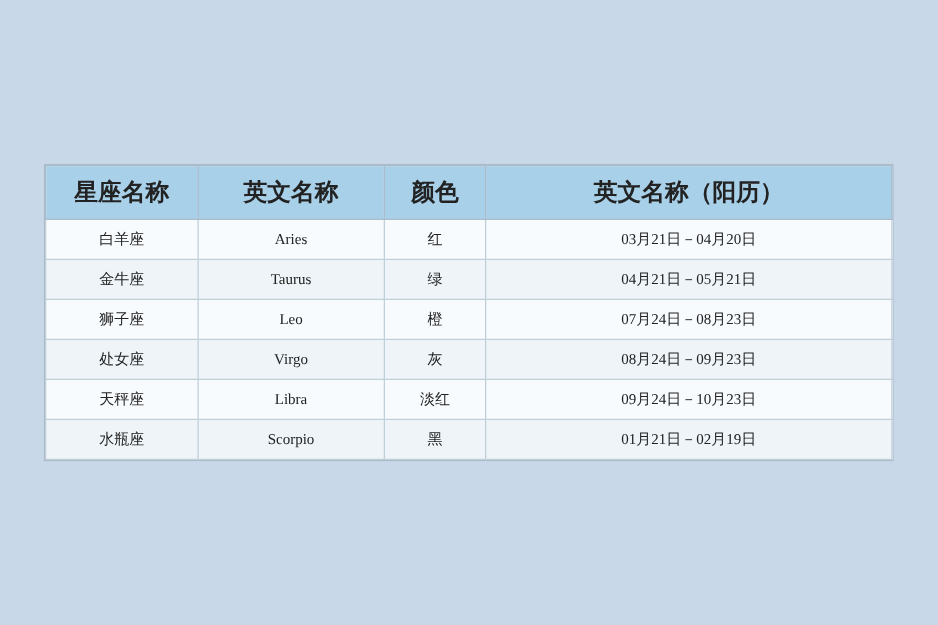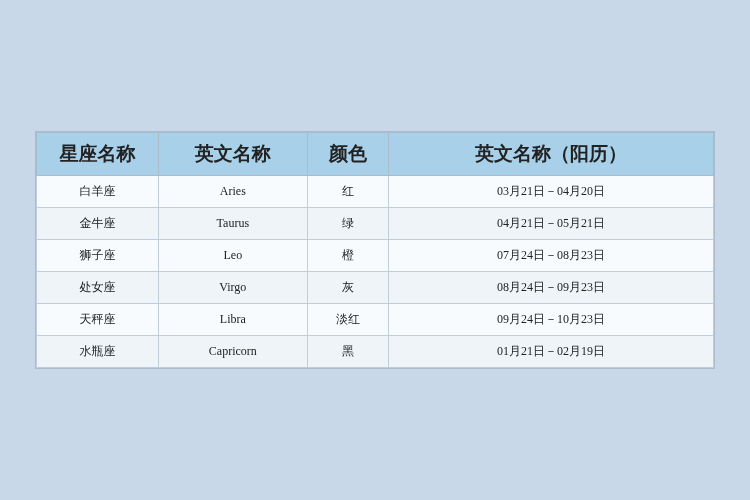--- a/index.html
+++ b/index.html
@@ -102,19 +102,19 @@
           <td>08月24日－09月23日</td>
         </tr>
         <tr>
           <td>天秤座</td>
           <td>Libra</td>
           <td>淡红</td>
           <td>09月24日－10月23日</td>
         </tr>
         <tr>
           <td>水瓶座</td>
-          <td>Capricorn</td>
+          <td>Scorpio</td>
           <td>黑</td>
           <td>01月21日－02月19日</td>
         </tr>
       </tbody>
   </table>
 </div>
 
 </body></html>

